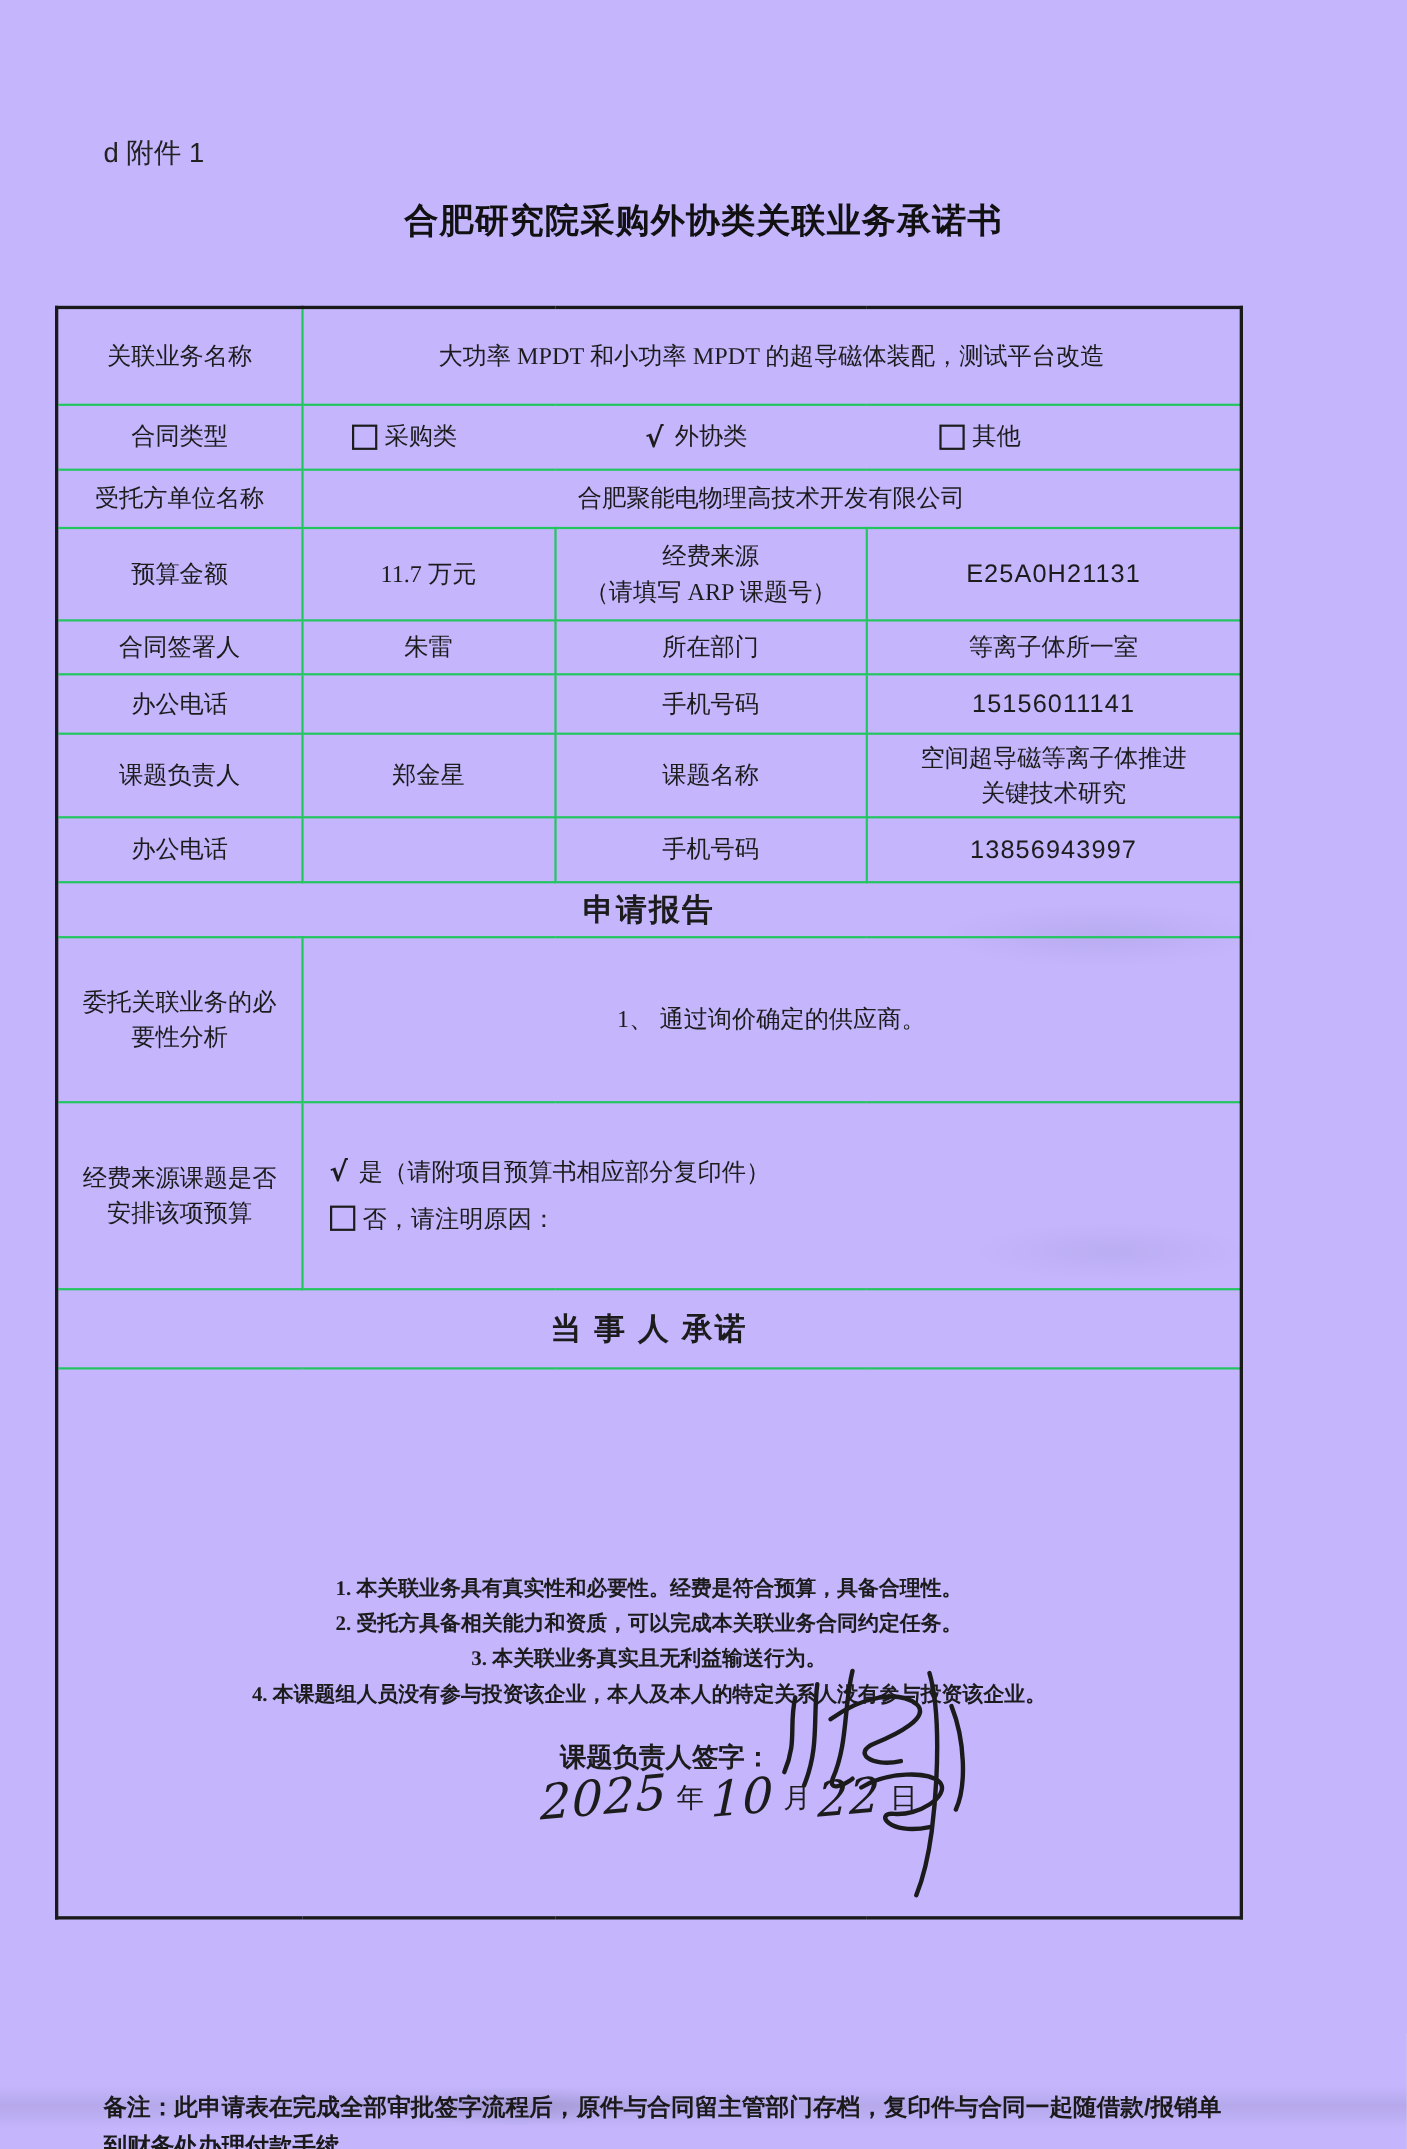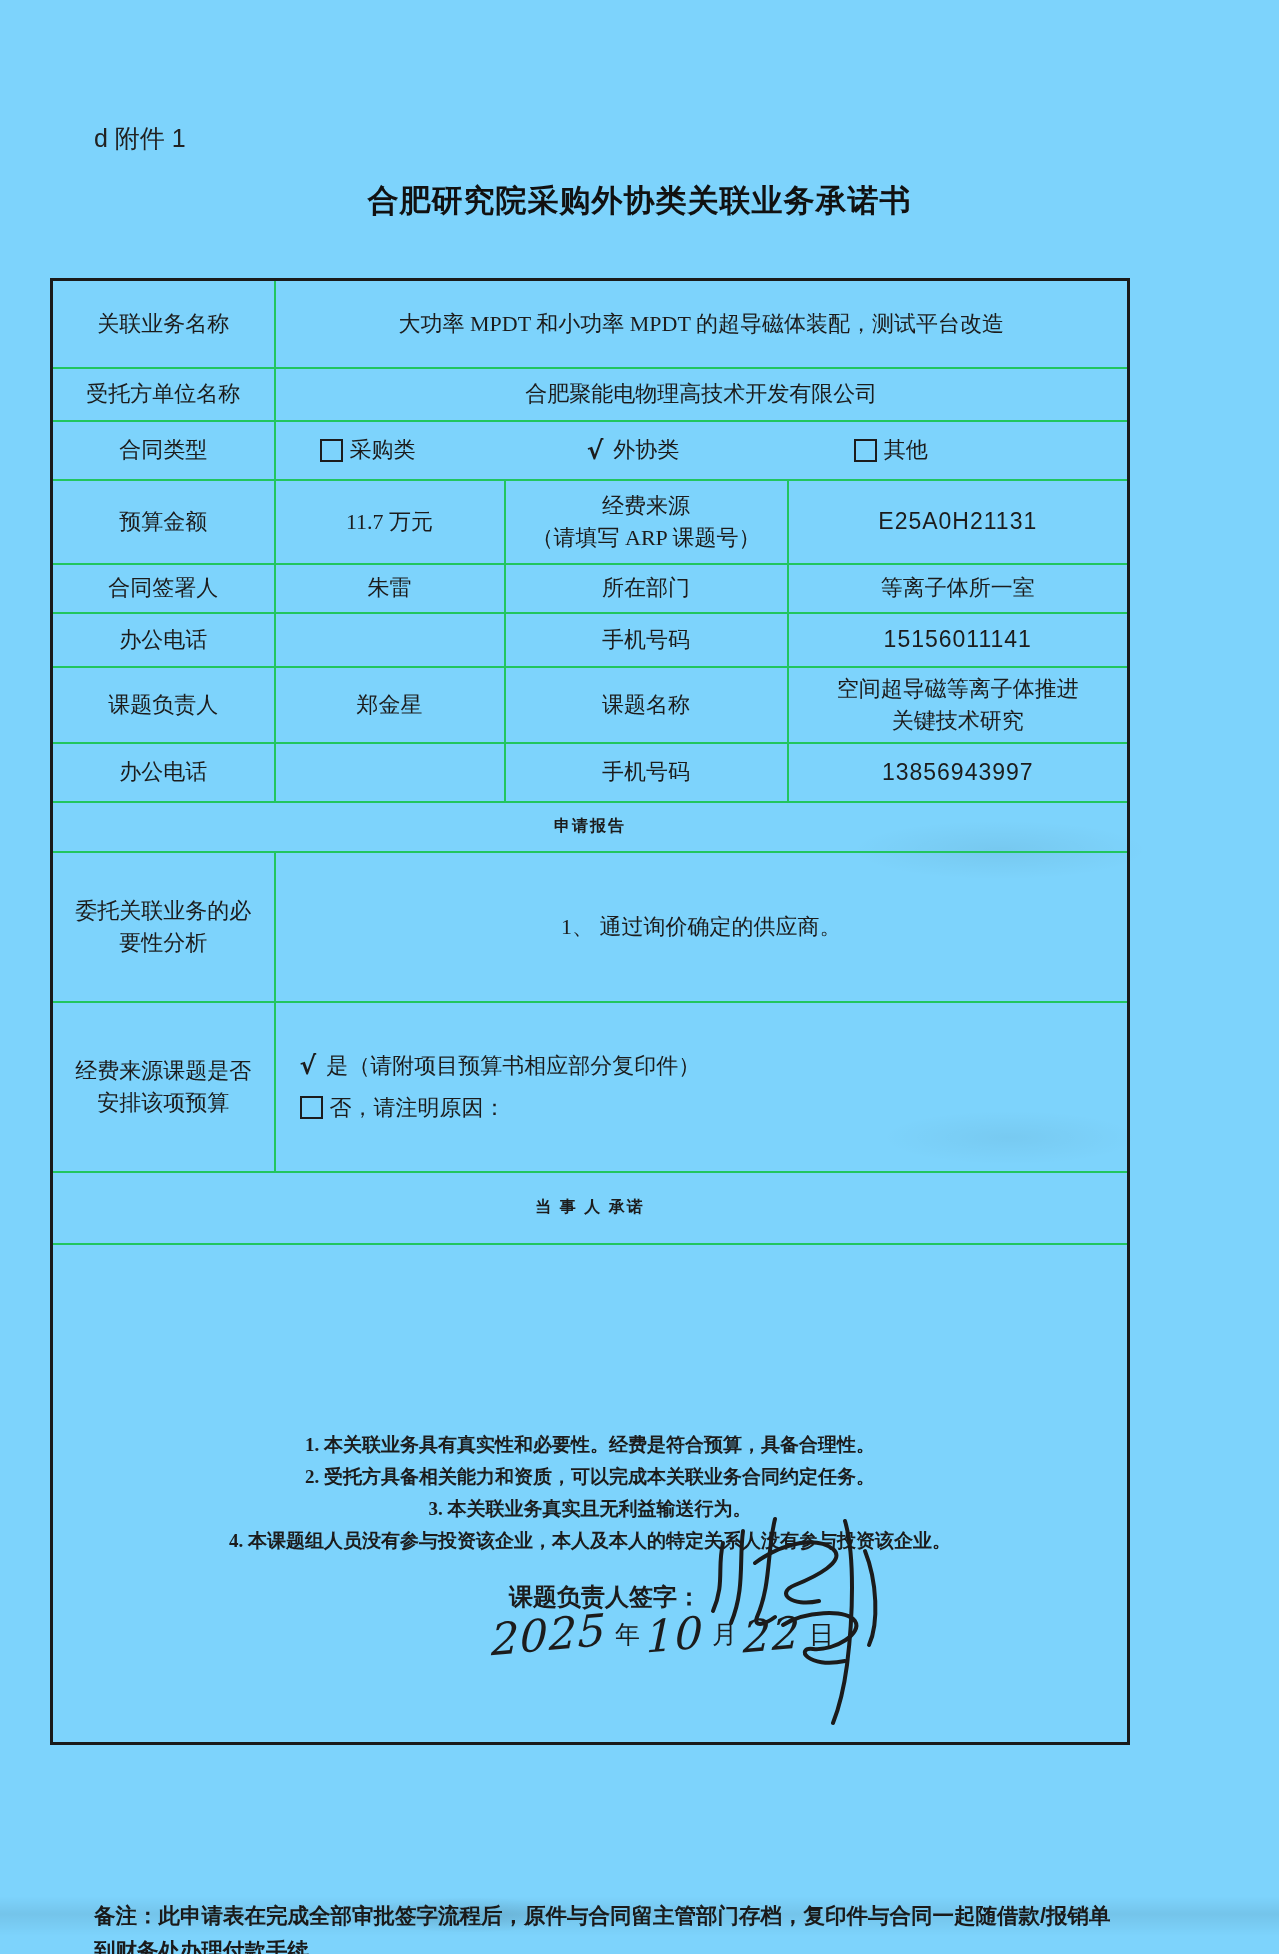--- a/index.html
+++ b/index.html
@@ -1,20 +1,20 @@
 <!DOCTYPE html>
 <html><head>
 <meta charset="utf-8">
 <style>
   html,body{margin:0;padding:0;background:#e8e8e8;}
   .page{
     position:relative;
     width:1279px;height:1954px;
     margin:0 auto;
-    background:#7dd3fc;
+    background:#c4b5fd;
     color:#1c1c1c;
     font-family:"Liberation Serif","DejaVu Serif",serif;
     overflow:hidden;
   }
   
   .smudge{position:absolute;border-radius:50%;pointer-events:none;}
   .smudge.s1{left:850px;top:820px;width:300px;height:60px;background:radial-gradient(ellipse at center,rgba(0,0,0,0.05),rgba(0,0,0,0) 70%);}
   .smudge.s2{left:880px;top:1110px;width:260px;height:55px;background:radial-gradient(ellipse at center,rgba(0,0,0,0.045),rgba(0,0,0,0) 70%);}
   .smudge.s3{left:0px;top:1896px;width:1279px;height:40px;border-radius:0;background:linear-gradient(to bottom,rgba(0,0,0,0.0),rgba(0,0,0,0.07) 45%,rgba(0,0,0,0.0));}
   .smudge.s4{left:360px;top:1898px;width:220px;height:34px;background:radial-gradient(ellipse at center,rgba(0,0,0,0.10),rgba(0,0,0,0) 75%);}
@@ -44,21 +44,21 @@
     text-align:center;
     overflow:hidden;
   }
   table.form{border:3px solid #1a1a1a;}
   td.val-left{text-align:left;padding-left:16px;}
   td.top-left{text-align:left;vertical-align:top;padding:14px 0 0 20px;}
   .two-line{line-height:1.45;}
   .num{font-family:"Liberation Sans","DejaVu Sans",sans-serif;font-size:23px;letter-spacing:1px;}
   .sec-head{
     font-family:"Liberation Sans","DejaVu Sans",sans-serif;
-    font-weight:bold;font-size:16px;letter-spacing:2px;margin-top:28px;
+    font-weight:bold;font-size:28px;letter-spacing:2px;margin-top:28px;
   }
   .opts{display:flex;align-items:center;padding-left:38px;}
   .opt{width:286px;display:flex;align-items:center;text-align:left;}
   .cbox{
     display:inline-block;width:19px;height:19px;
     border:2px solid #1c1c1c;margin-right:7px;flex:0 0 auto;
     background:transparent;
   }
   .tick{
     font-family:"DejaVu Sans",sans-serif;
@@ -113,25 +113,20 @@
       <col style="width:223px">
         <col style="width:230px">
         <col style="width:283px">
         <col style="width:341px">
     </colgroup>
 
     <tbody>
         <tr style="height:88px">
       <td>关联业务名称</td>
       <td colspan="3">大功率 MPDT 和小功率 MPDT 的超导磁体装配，测试平台改造</td>
-    </tr>
-
-    <tr style="height:53px">
-      <td>受托方单位名称</td>
-      <td colspan="3" class="val-left">合肥聚能电物理高技术开发有限公司</td>
     </tr>
 
     <tr style="height:59px">
       <td>合同类型</td>
       <td colspan="3">
         <div class="opts">
           <span class="opt">
             <span class="cbox"></span>
             <span>采购类</span>
           </span>
@@ -140,20 +135,25 @@
             <span>外协类</span>
           </span>
           <span class="opt">
             <span class="cbox"></span>
             <span>其他</span>
           </span>
         </div>
       </td>
     </tr>
 
+    <tr style="height:53px">
+      <td>受托方单位名称</td>
+      <td colspan="3" class="val-left">合肥聚能电物理高技术开发有限公司</td>
+    </tr>
+
     <tr style="height:84px">
       <td>预算金额</td>
       <td>11.7 万元</td>
       <td class="two-line">
         <div>经费来源</div>
         <div>（请填写 ARP 课题号）</div>
       </td>
       <td class="num">E25A0H21131</td>
     </tr>
 

